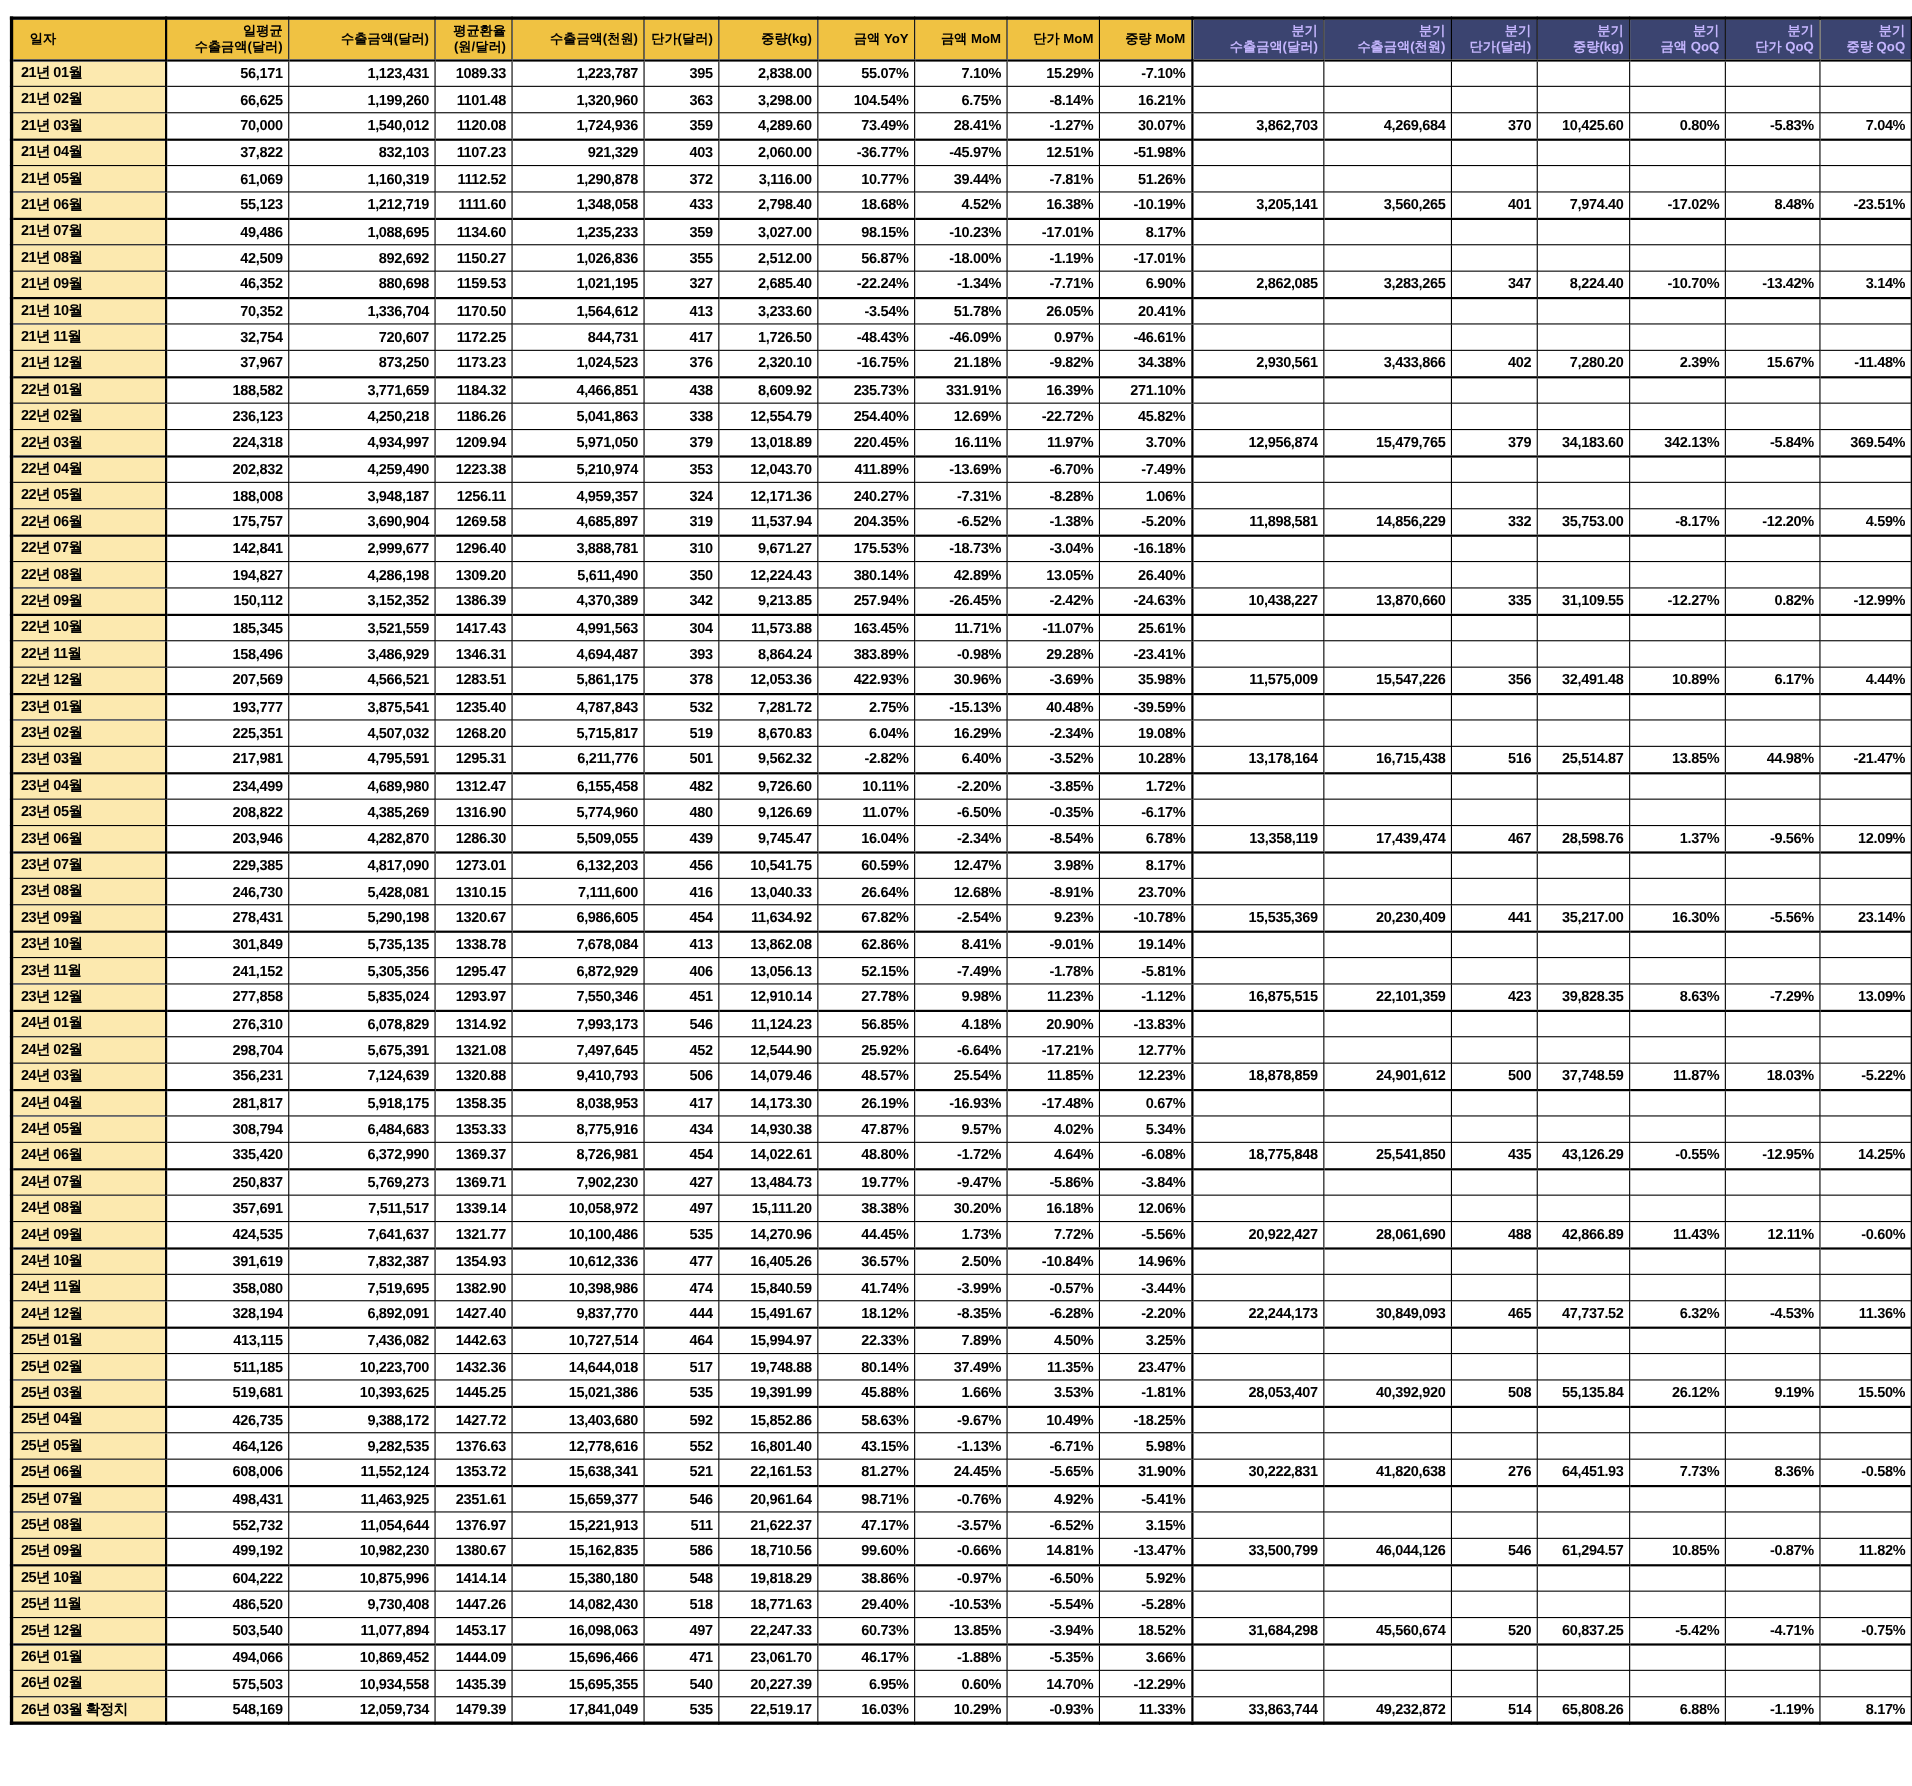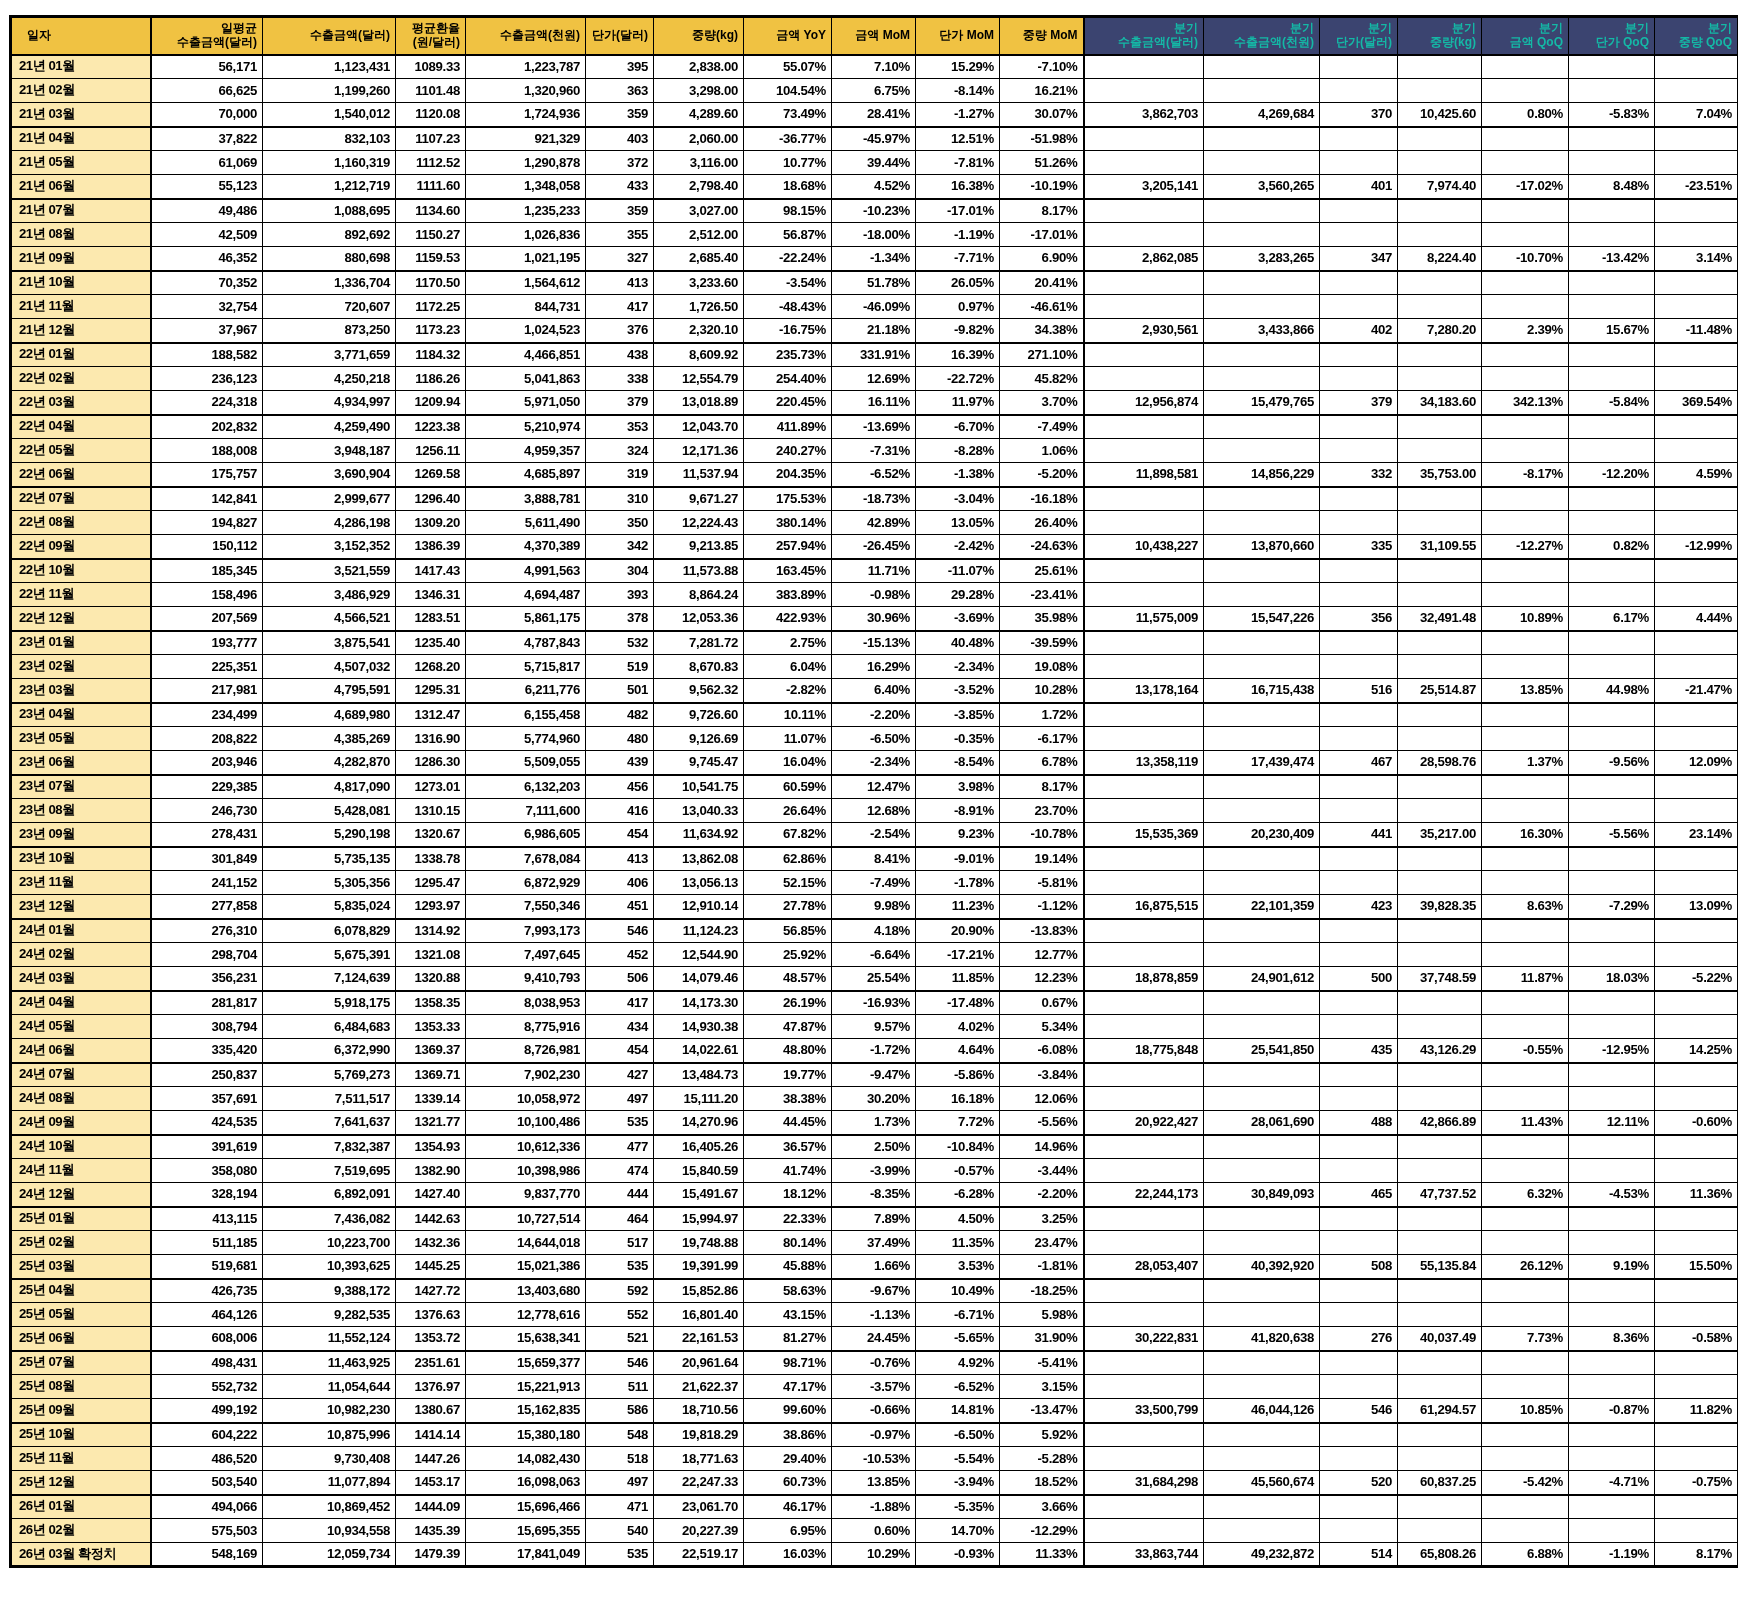--- a/index.html
+++ b/index.html
@@ -13,21 +13,21 @@
   table { border-collapse:collapse; table-layout:fixed; width:1729px; border:3px solid #000; }
   th, td { border:1px solid #000; white-space:nowrap; overflow:hidden; }
   thead th {
     background:var(--gold,#F0C242);
     height:38px; font-size:12px; line-height:14px;
     text-align:right; vertical-align:middle;
     padding:2px 5px 3px 2px;
     border-bottom:2.5px solid #000;
   }
   thead th.left { text-align:left; padding-left:15px; }
-  thead th.q { background:var(--navy,#3B4470); color:#14b8a6; }
+  thead th.q { background:var(--navy,#3B4470); color:#c4b5fd; }
   tbody td {
     height:24px; font-size:13.2px; text-align:right;
     padding:0 5px 1px 1px; letter-spacing:-0.3px;
     background:#fff;
   }
   tbody td.date {
     background:var(--cream,#FCE9AF);
     text-align:left; padding-left:7px; letter-spacing:-0.5px;
   }
   .sep  { border-right:2px solid #000 !important; }
@@ -1195,21 +1195,21 @@
           <td>15,638,341</td>
           <td>521</td>
           <td>22,161.53</td>
           <td>81.27%</td>
           <td>24.45%</td>
           <td>-5.65%</td>
           <td class="msep">31.90%</td>
           <td>30,222,831</td>
           <td>41,820,638</td>
           <td>276</td>
-          <td>40,037.49</td>
+          <td>64,451.93</td>
           <td>7.73%</td>
           <td>8.36%</td>
           <td>-0.58%</td>
         </tr>
         <tr>
           <td class="date sep">25년 07월</td>
           <td>498,431</td>
           <td>11,463,925</td>
           <td>2351.61</td>
           <td>15,659,377</td>

